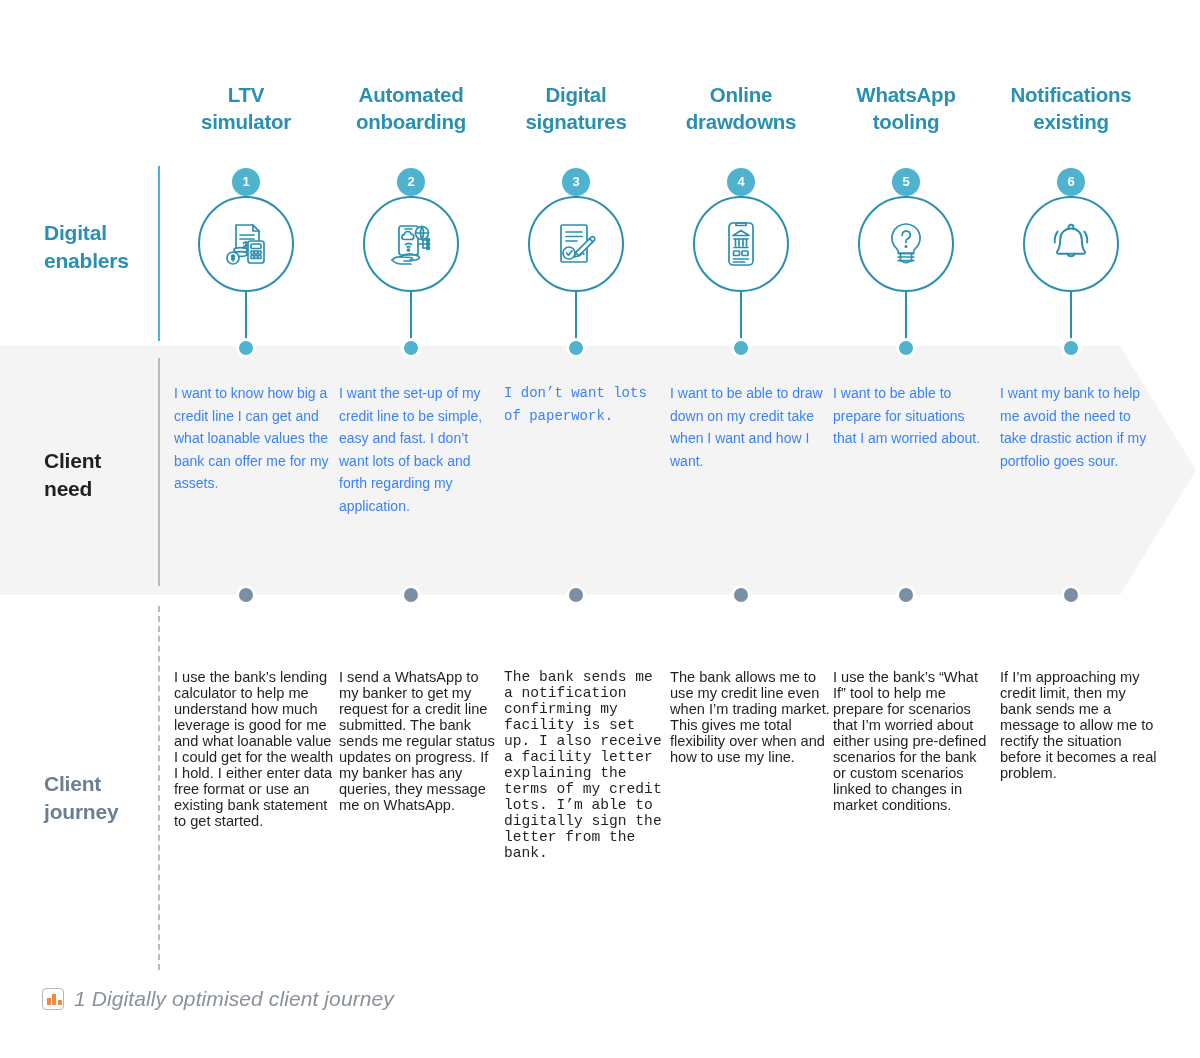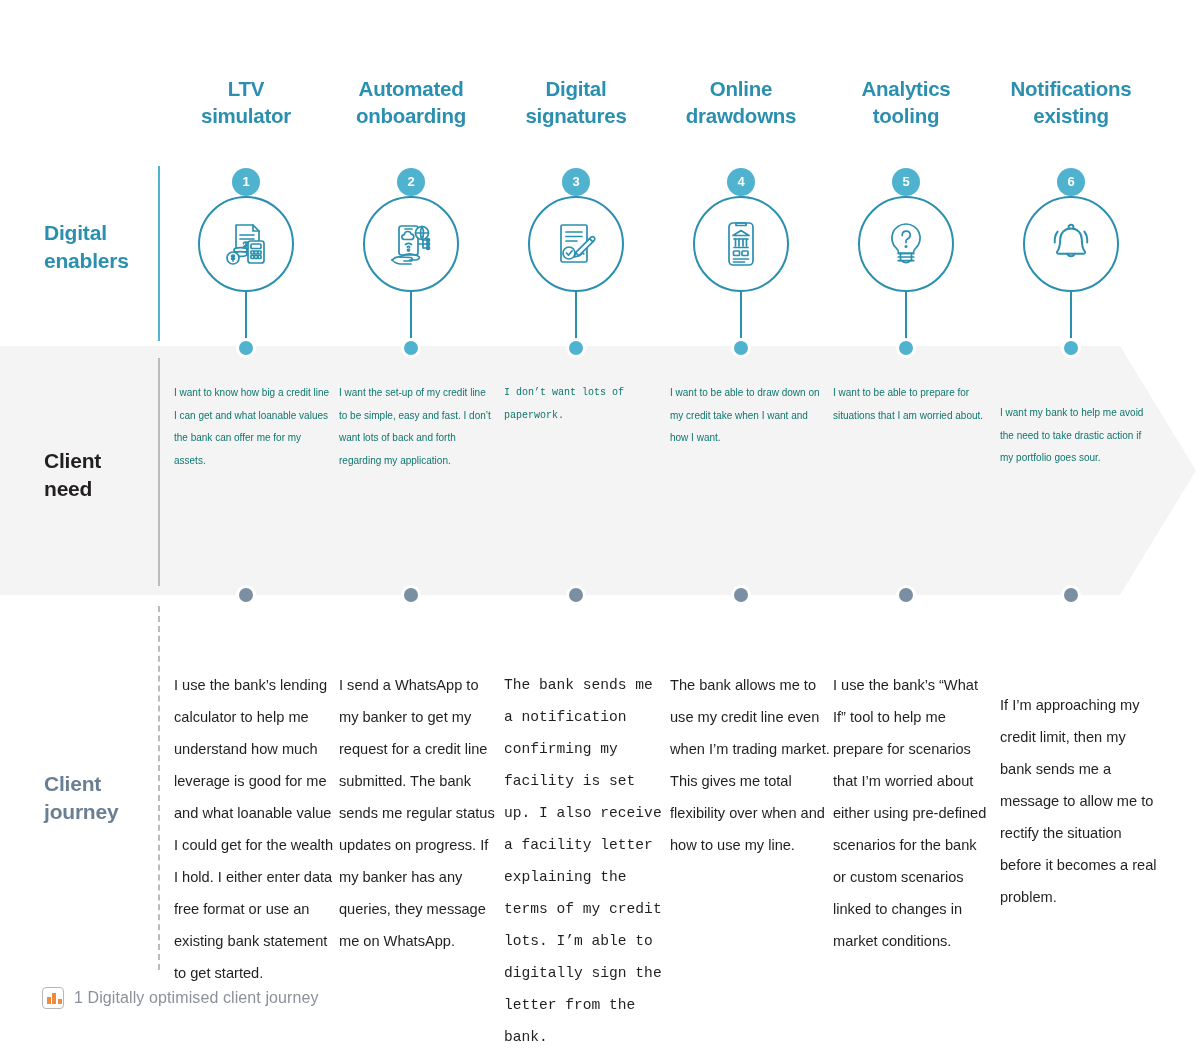--- a/index.html
+++ b/index.html
@@ -14,21 +14,21 @@
     color: #231f20;
     overflow: hidden;
   }
 
   
   .col-x1 { left: 174px; }
   .col-x2 { left: 339px; }
   .col-x3 { left: 504px; font-family: Liberation Mono, monospace; }
   .col-x4 { left: 670px; }
   .col-x5 { left: 833px; }
-  .col-x6 { left: 1000px; margin-top: 20px; }
+  .col-x6 { left: 1000px; }
 
   
   .need-band {
     position: absolute;
     left: 0; top: 346px;
     width: 1200px; height: 249px;
     background: #f4f4f4;
     clip-path: polygon(0 0, 1120px 0, 1196px 124.5px, 1120px 249px, 0 249px);
     z-index: 0;
   }
@@ -42,21 +42,21 @@
     letter-spacing: -0.2px;
     z-index: 4;
   }
   .row-label.digital   { left: 44px; top: 219px; color: #2b8fb0; }
   .row-label.need      { left: 44px; top: 447px; color: #231f20; }
   .row-label.journey   { left: 44px; top: 770px; color: #6b7f93; }
 
   
   .col-header {
     position: absolute;
-    top: 76px;
+    top: 82px;
     width: 176px;
     margin-left: -88px;
     text-align: center;
     font-weight: bold;
     font-size: 20.5px;
     line-height: 1.30;
     color: #2b8fb0;
     letter-spacing: -0.25px;
     z-index: 4;
   }
@@ -158,32 +158,32 @@
     background: #7b8fa3;
     border: 3px solid #ffffff;
     z-index: 5;
   }
 
   
   .need-text {
     position: absolute;
     top: 382px;
     width: 156px;
-    font-size: 10px;
+    font-size: 14px;
     line-height: 22.6px;
-    color: #0f766e;
+    color: #3b82f6;
     white-space: pre-line;
     z-index: 3;
   }
   .journey-text {
     position: absolute;
     top: 669px;
     width: 160px;
     font-size: 14.6px;
-    line-height: 32px;
+    line-height: 16px;
     color: #231f20;
     white-space: pre-line;
     z-index: 3;
   }
 
   
   .footer {
     position: absolute;
     left: 42px; top: 987px;
     display: flex;
@@ -202,21 +202,22 @@
     position: absolute;
     bottom: 4px;
     width: 4px;
     background: #f08a3c;
     display: block;
   }
   .footer .chart-icon i:nth-child(1) { left: 3.5px;  height: 7px;  }
   .footer .chart-icon i:nth-child(2) { left: 9px;    height: 11px; }
   .footer .chart-icon i:nth-child(3) { left: 14.5px; height: 5px;  }
   .footer .caption {
-    font-size: 16px;
+    font-style: italic;
+    font-size: 21px;
     color: #8a9199;
     letter-spacing: 0.1px;
   }
 </style>
 </head>
 <body>
 
 <div class="need-band"></div>
 
 <div class="enabler-divider"></div>
@@ -231,21 +232,21 @@
 journey</div>
 
 <div class="col-header" style="left: 246px; white-space: pre-line;">LTV
 simulator</div>
 <div class="col-header" style="left: 411px; white-space: pre-line;">Automated
 onboarding</div>
 <div class="col-header" style="left: 576px; white-space: pre-line;">Digital
 signatures</div>
 <div class="col-header" style="left: 741px; white-space: pre-line;">Online
 drawdowns</div>
-<div class="col-header" style="left: 906px; white-space: pre-line;">Analytics
+<div class="col-header" style="left: 906px; white-space: pre-line;">WhatsApp
 tooling</div>
 <div class="col-header" style="left: 1071px; white-space: pre-line;">Notifications
 existing</div>
 
 <div class="enabler" style="left:246px;">
   <div class="ring"></div>
   <div class="glyph">
     <svg viewBox="0 0 54 54" fill="none" stroke="#2b8fb0" stroke-width="1.7" stroke-linecap="round" stroke-linejoin="round">
       <path d="M17 8 h17 l6 6 v21 H17 Z"></path>
       <path d="M34 8 v6 h6"></path>

